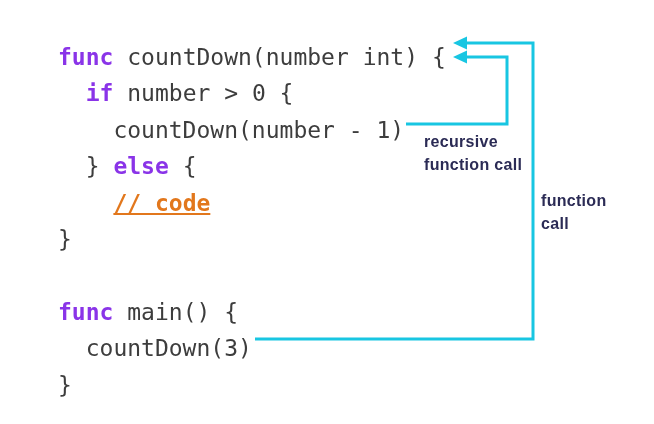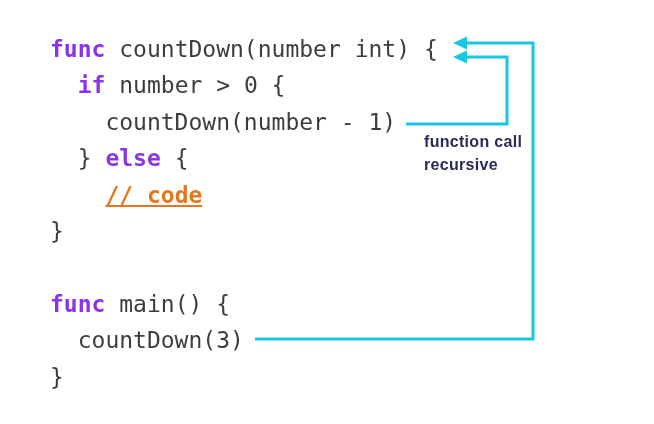--- a/index.html
+++ b/index.html
@@ -15,21 +15,21 @@
   }
   .canvas {
     position: absolute;
     inset: 0;
   }
   
   .code {
     position: absolute;
     left: 50px;
     top: 31px;
-    margin: 0;
+    margin: 8px;
     font-family: "DejaVu Sans Mono", monospace;
     font-size: 23px;
     line-height: 36.4px;
     white-space: pre;
     color: var(--code, #3d3d3d);
   }
   .code-line { height: 36.4px; }
   .c-code    { color: var(--code, #3d3d3d); }
   .c-keyword { color: var(--keyword, #8a34e8); font-weight: bold; }
   .c-comment { color: var(--comment, #e2771c); font-weight: bold; text-decoration: underline; }
@@ -78,18 +78,22 @@
       <polygon class="arrow-head" points="453,43 467,36.5 467,49.5"></polygon>
     </g>
 
     <g>
       <polyline class="arrow-line" points="406,124 507,124 507,57 464,57"></polyline>
       <polygon class="arrow-head" points="453,57 467,50.5 467,63.5"></polygon>
     </g>
   </svg>
 
   <div class="label label-recursive">
+    <div>recursive</div>
     <div>function call</div>
-    <div>recursive</div>
   </div>
 
+  <div class="label label-function">
+    <div>function</div>
+    <div>call</div>
+  </div>
 
 </div>
 
 </body></html>

